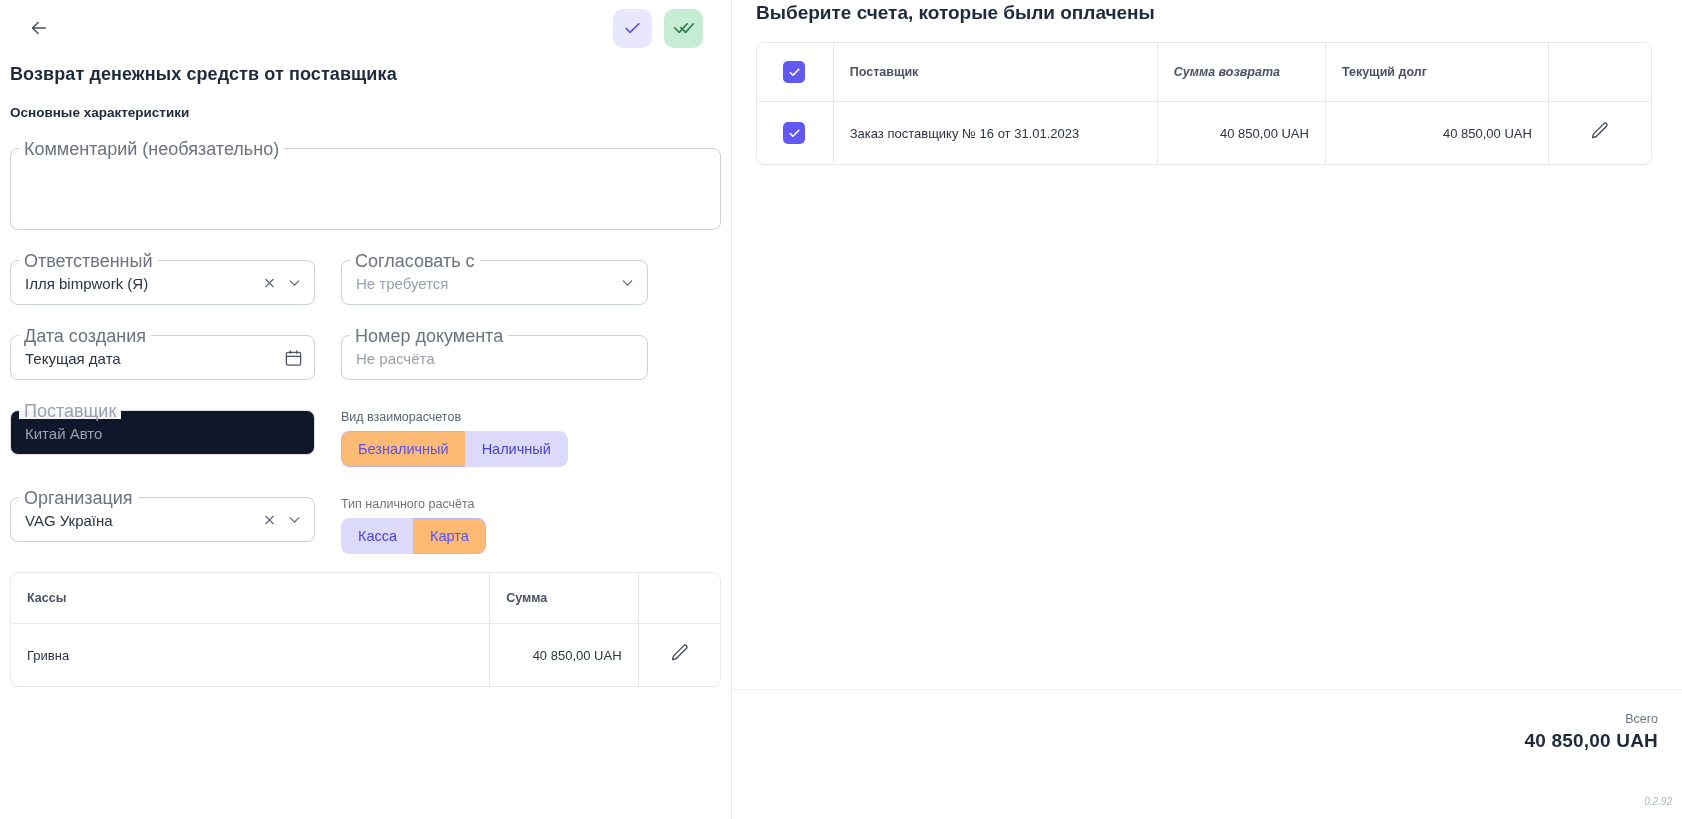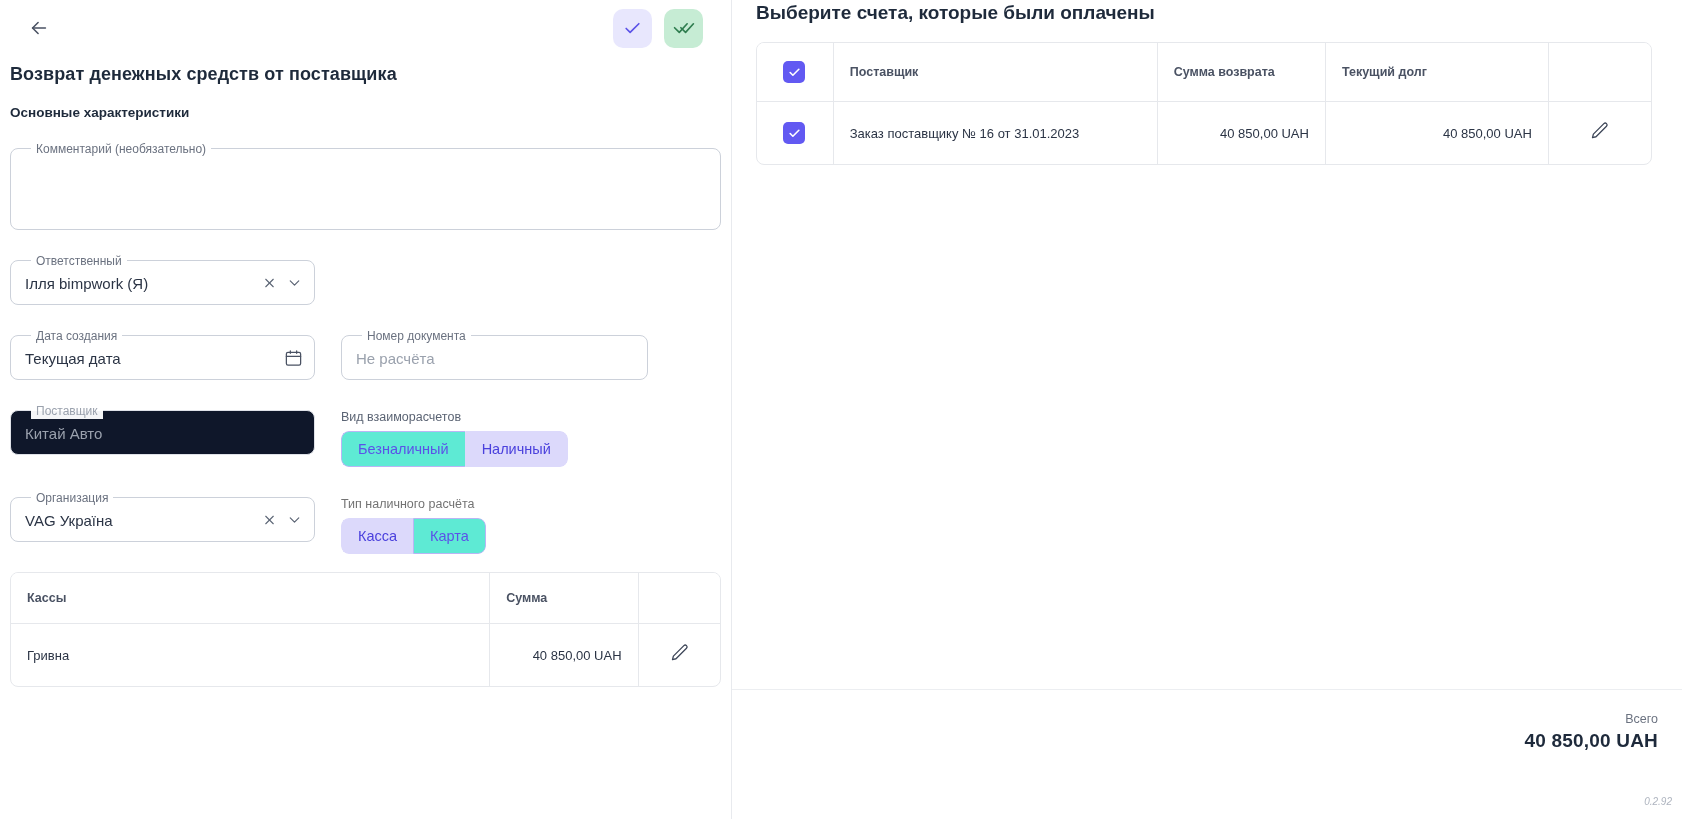--- a/index.html
+++ b/index.html
@@ -70,24 +70,24 @@
   
   .field {
     position: relative;
     border: 1px solid #ccd1da;
     border-radius: 8px;
     background: #fff;
   }
   .field.disabled { background: #0f172a; border-color: #dfe2e8; }
   .field-legend {
     position: absolute;
-    top: -8px; left: 20px;
+    top: -8px; left: 8px;
     background: #fff;
     padding: 0 5px;
-    font-size: 12px;
+    font-size: 18px;
     color: #6b7280;
     line-height: 16px;
     white-space: nowrap;
   }
   .field.disabled .field-legend { background: linear-gradient(to bottom,#fff 50%,#f4f5f7 50%); color:#9aa1ad; }
   .field-value {
     font-size: 15px;
     color: #2b3445;
     padding: 13px 14px 12px 14px;
     line-height: 20px;
@@ -132,21 +132,21 @@
     overflow: hidden;
     background: #fff;
   }
   .tg-btn {
     font-family: "Liberation Sans", sans-serif;
     font-size: 14.5px;
     padding: 9px 16px;
     cursor: pointer;
     border: 1px solid #b9b5f5;
     color: #5b52e8;
-    background: #5eead4;
+    background: #fdba74;
     white-space: nowrap;
   }
   .tg-btn:first-child { border-radius: 8px 0 0 8px; border-right: none; }
   .tg-btn:last-child  { border-radius: 0 8px 8px 0; }
   .tg-btn.active { background: #dcd9fb; border-color: #dcd9fb; color: #4b41dd; text-align: center; }
   .tg-btn.active + .tg-btn { border-left: 1px solid #b9b5f5; }
 
   
   .tbl {
     border: 1px solid #e6e8ec;
@@ -259,20 +259,33 @@
         <div class="field fld-h">
           <span class="field-legend">Ответственный</span>
           <div class="field-value">Iлля bimpwork (Я)</div>
           <div class="field-icons">
             <span class="ico">
               <svg width="15" height="15" viewBox="0 0 24 24" fill="none" stroke="#5b6474" stroke-width="1.7" stroke-linecap="round">
                   <line x1="18" y1="6" x2="6" y2="18"></line>
                   <line x1="6" y1="6" x2="18" y2="18"></line>
                 </svg>
             </span>
+            <span class="ico">
+              <svg width="17" height="17" viewBox="0 0 24 24" fill="none" stroke="#5b6474" stroke-width="1.7" stroke-linecap="round" stroke-linejoin="round">
+                  <polyline points="6 9 12 15 18 9"></polyline>
+                </svg>
+            </span>
+          </div>
+        </div>
+      </div>
+      <div class="col-b">
+        <div class="field fld-h">
+          <span class="field-legend">Согласовать с</span>
+          <div class="field-value placeholder">Не требуется</div>
+          <div class="field-icons">
             <span class="ico">
               <svg width="17" height="17" viewBox="0 0 24 24" fill="none" stroke="#5b6474" stroke-width="1.7" stroke-linecap="round" stroke-linejoin="round">
                   <polyline points="6 9 12 15 18 9"></polyline>
                 </svg>
             </span>
           </div>
         </div>
       </div>
     </div>
 
@@ -378,21 +391,21 @@
         <thead>
           <tr>
             <th class="chk-cell">
               <div class="chk">
                 <svg width="13" height="13" viewBox="0 0 24 24" fill="none" stroke="#ffffff" stroke-width="3" stroke-linecap="round" stroke-linejoin="round">
                     <polyline points="20 6 9 17 4 12"></polyline>
                   </svg>
               </div>
             </th>
             <th class="c-div" style="width:308px;">Поставщик</th>
-            <th class="c-div" style="width:160px;">Сумма возврата</th>
+            <th class="c-div" style="width:160px;font-style:italic;">Сумма возврата</th>
             <th class="c-div" style="width:212px;">Текущий долг</th>
             <th class="c-div" style="width:98px;"></th>
           </tr>
         </thead>
         <tbody>
           <tr>
             <td class="chk-cell">
               <div class="chk">
                 <svg width="13" height="13" viewBox="0 0 24 24" fill="none" stroke="#ffffff" stroke-width="3" stroke-linecap="round" stroke-linejoin="round">
                     <polyline points="20 6 9 17 4 12"></polyline>

